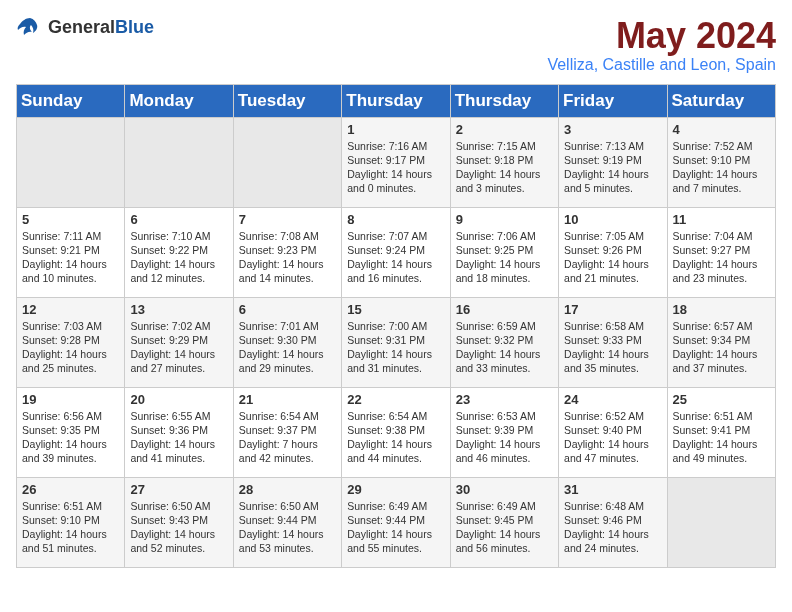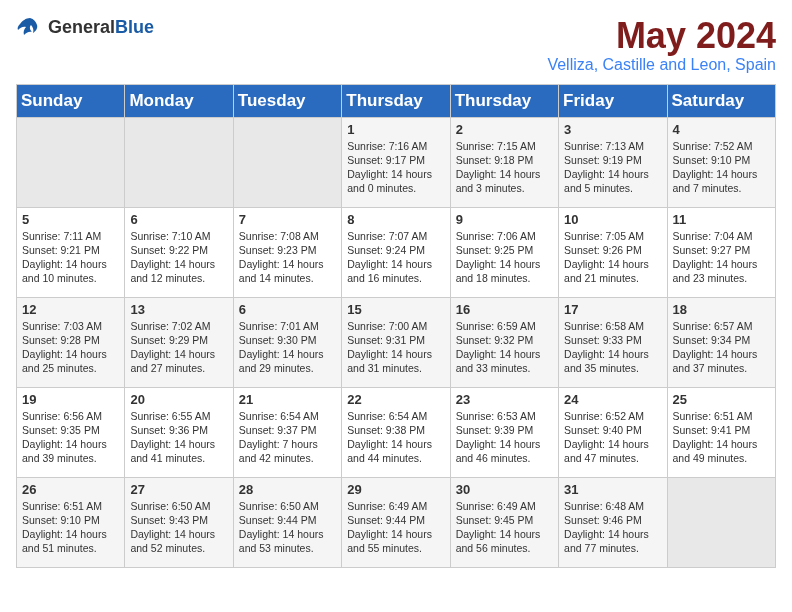--- a/index.html
+++ b/index.html
@@ -310,18 +310,18 @@
         <td>
           <span class="day-number">30</span>
           <span class="cell-line">Sunrise: 6:49 AM</span>
           <span class="cell-line">Sunset: 9:45 PM</span>
           <span class="cell-line">Daylight: 14 hours and 56 minutes.</span>
         </td>
         <td>
           <span class="day-number">31</span>
           <span class="cell-line">Sunrise: 6:48 AM</span>
           <span class="cell-line">Sunset: 9:46 PM</span>
-          <span class="cell-line">Daylight: 14 hours and 77 minutes.</span>
+          <span class="cell-line">Daylight: 14 hours and 24 minutes.</span>
         </td>
         <td class="empty-cell"></td>
       </tr>
     </tbody>
 </table>
 
 </body></html>

